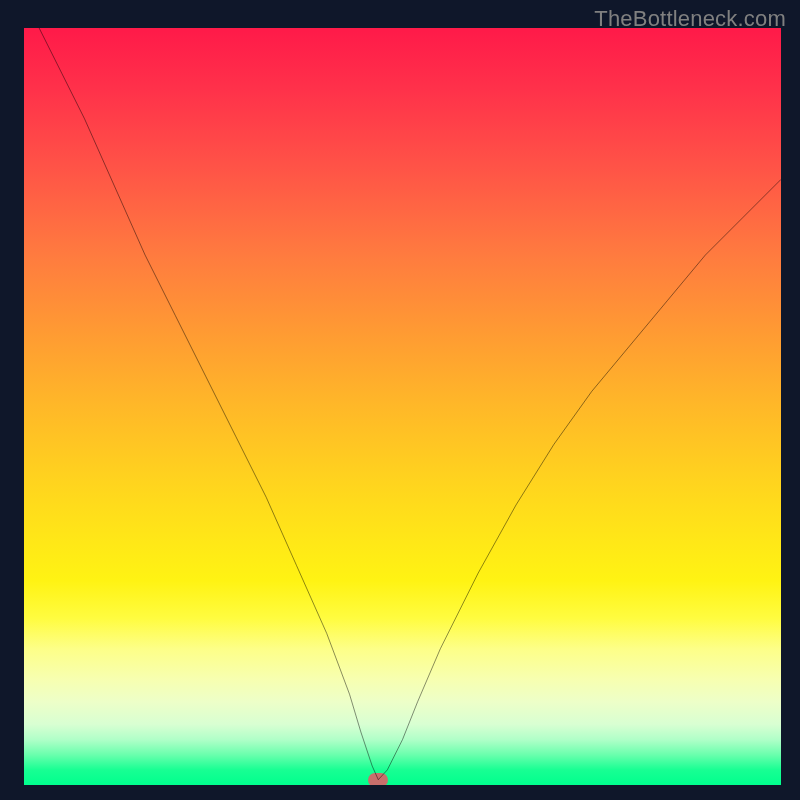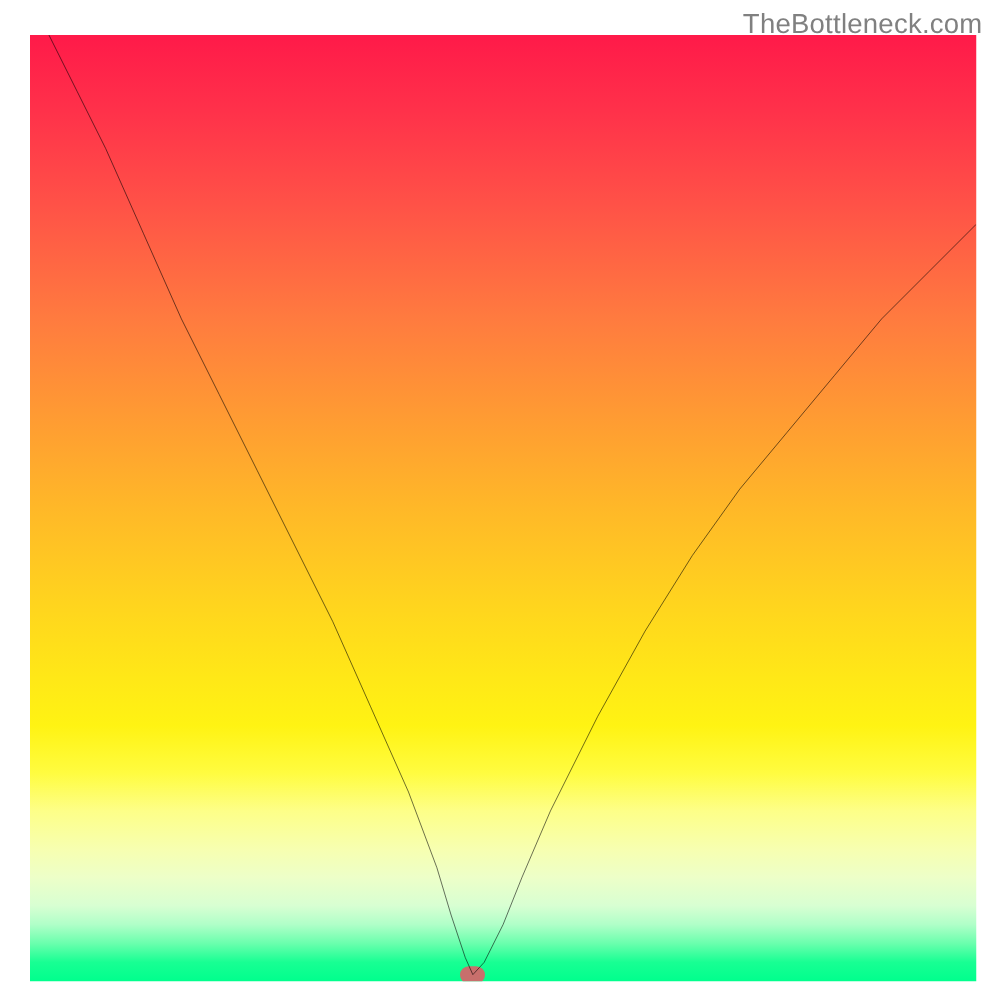--- a/index.html
+++ b/index.html
@@ -11,21 +11,21 @@
     width: 800px;
     height: 800px;
     background: #000;
     font-family: Arial, Helvetica, sans-serif;
     overflow: hidden;
   }
   .frame {
     width: 800px;
     height: 800px;
     position: relative;
-    background: #ffffff;
+    background: #0f172a;
   }
   .watermark {
     position: absolute;
     top: 6px;
     right: 14px;
     color: #808080;
     font-size: 22px;
     font-weight: 500;
     letter-spacing: 0.2px;
     z-index: 3;

